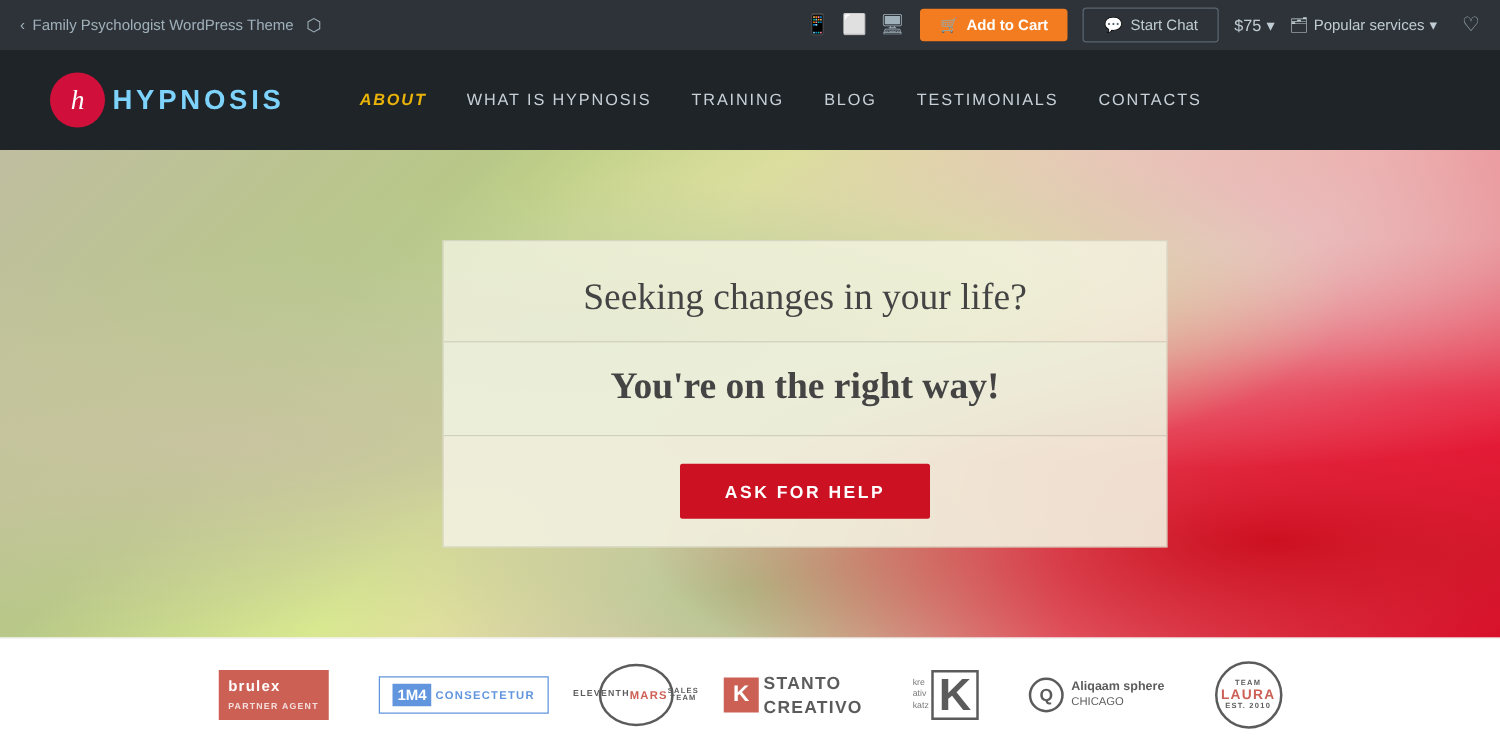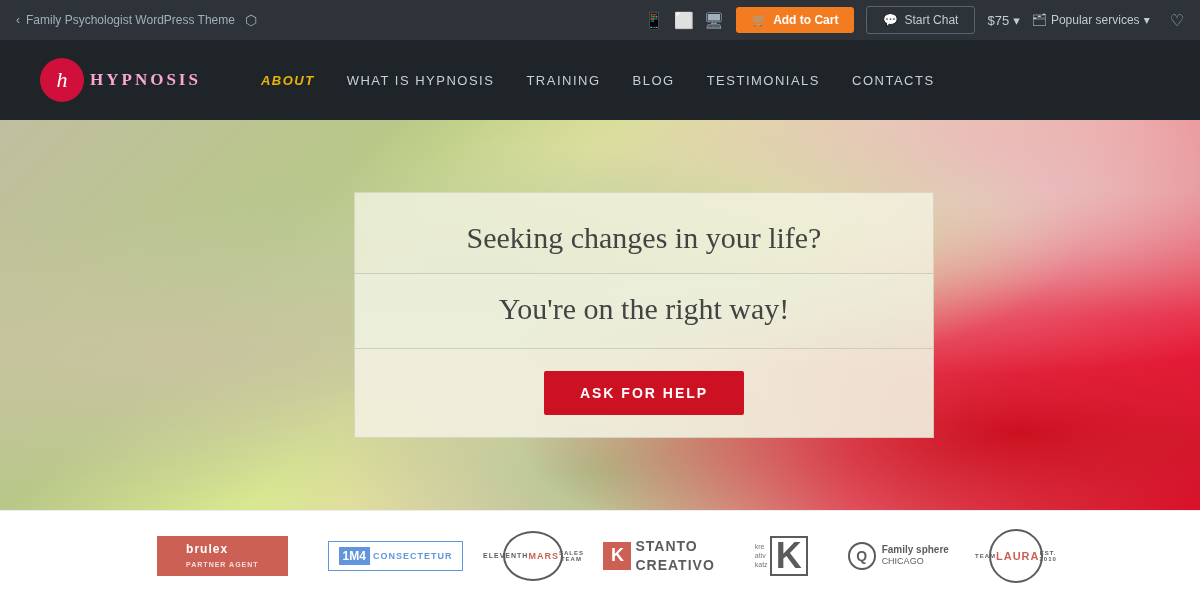--- a/index.html
+++ b/index.html
@@ -105,26 +105,26 @@
       border-radius: 50%;
       display: flex;
       align-items: center;
       justify-content: center;
       color: white;
       font-size: 22px;
       font-style: italic;
       font-family: Georgia, serif;
     }
     #nav-bar .logo .logo-text {
-      color: #f9a8d4;
-      font-size: 17px;
+      color: #7dd3fc;
+      font-size: 22px;
       letter-spacing: 3px;
       font-weight: bold;
       text-transform: uppercase;
-      font-family: Liberation Serif, serif;
+      font-family: Liberation Sans, sans-serif;
     }
     #nav-bar .nav-links {
       display: flex;
       gap: 32px;
       list-style: none;
     }
     #nav-bar .nav-links li a {
       color: #c8d0d8;
       text-decoration: none;
       font-size: 13px;
@@ -186,21 +186,21 @@
     #hero .hero-line2 {
       padding: 18px 40px 22px;
       border-bottom: 1px solid rgba(180,180,160,0.5);
       text-align: center;
       background: rgba(235, 240, 220, 0.6);
     }
     #hero .hero-line2 p {
       font-size: 30px;
       color: #444;
       font-family: Georgia, 'Times New Roman', serif;
-      font-weight: 400;
+      font-weight: 700;
     }
     #hero .hero-cta {
       padding: 22px 40px;
       text-align: center;
       background: rgba(240, 238, 220, 0.65);
     }
     #hero .hero-cta button {
       background: #cc1122;
       color: white;
       border: none;
@@ -225,21 +225,21 @@
     }
     .brand-logo {
       display: flex;
       align-items: center;
       justify-content: center;
       opacity: 0.8;
     }
     .brand-brulex {
       background: #c0392b;
       color: white;
-      padding: 6px 29px;
+      padding: 6px 8px;
       font-size: 12px;
       font-weight: bold;
       letter-spacing: 1px;
     }
     .brand-1m4 {
       border: 1px solid #3a7bd5;
       color: #3a7bd5;
       padding: 5px 10px;
       font-size: 11px;
       font-weight: bold;
@@ -332,21 +332,21 @@
       color: #333;
       font-weight: bold;
       line-height: 1.3;
     }
     .brand-laura {
       width: 54px;
       height: 54px;
       border-radius: 50%;
       border: 2px solid #333;
       display: flex;
-      flex-direction: row;
+      flex-direction: column;
       align-items: center;
       justify-content: center;
       font-size: 7px;
       color: #333;
       font-weight: bold;
       text-align: center;
       letter-spacing: 1px;
     }
   </style>
 </head>
@@ -453,21 +453,21 @@
         <div>ativ</div>
         <div>katz</div>
       </div>
       <div class="big-k">K</div>
     </div>
   </div>
   <div class="brand-logo">
     <div class="brand-aliqaam">
       <div class="circle-q">Q</div>
       <div class="aliq-text">
-        <div>Family sphere</div>
+        <div>Aliqaam sphere</div>
         <div style="font-size:9px;font-weight:normal;">CHICAGO</div>
       </div>
     </div>
   </div>
   <div class="brand-logo">
     <div class="brand-laura">
       <span style="font-size:6px;">TEAM</span>
       <span style="font-size:11px;font-weight:bold;color:#c0392b;">LAURA</span>
       <span style="font-size:6px;">EST. 2010</span>
     </div>

